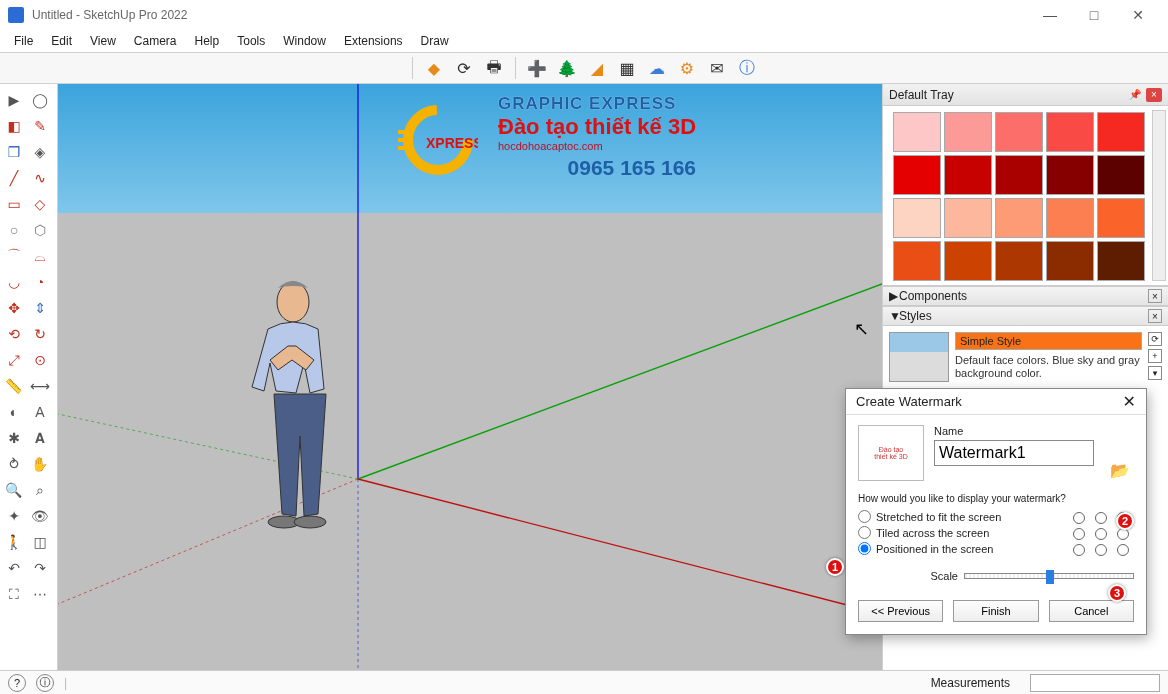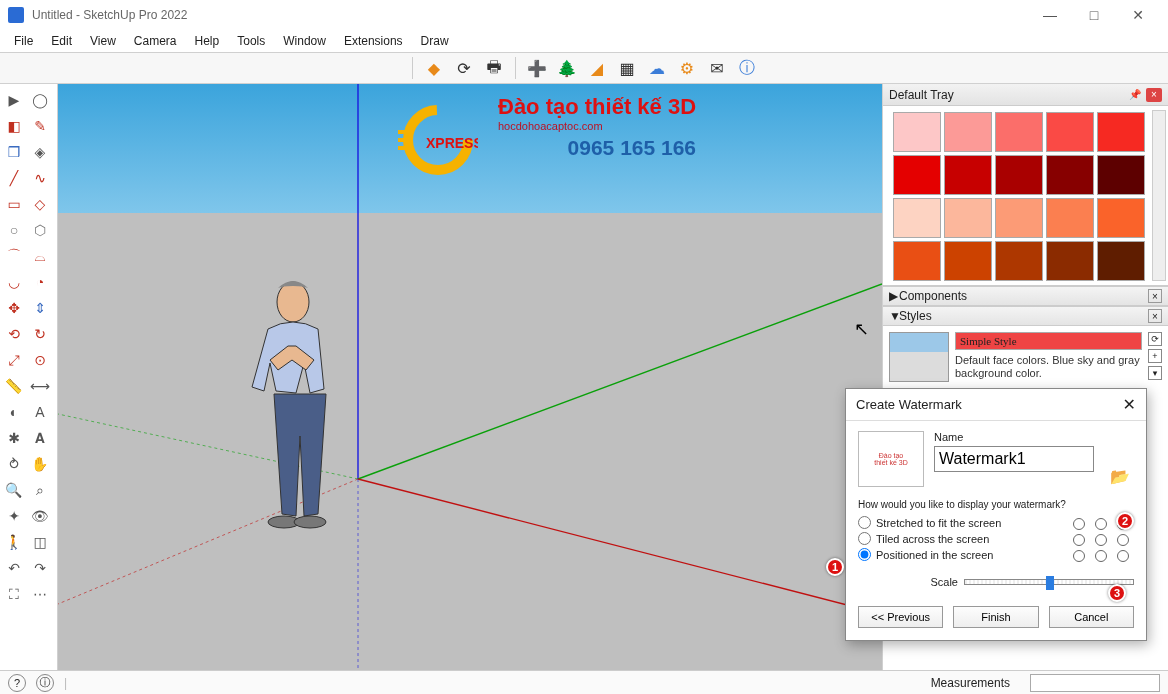--- a/index.html
+++ b/index.html
@@ -50,28 +50,28 @@
 .tray-header .close{width:16px;height:14px;background:#d44;color:#fff;display:flex;align-items:center;justify-content:center;font-size:10px;border-radius:2px;}
 .swatches { padding:6px 4px 4px 10px; display:grid; grid-template-columns:repeat(5,48px); grid-auto-rows:40px; gap:3px; background:#fff; border-bottom:1px solid #ccc; position:relative; }
 .swatches .sw{border:1px solid #aaa;}
 .swatches .scroll{position:absolute;right:2px;top:4px;bottom:4px;width:14px;background:#eee;border:1px solid #ccc;}
 .panel-head { height:20px; background:linear-gradient(#f4f4f4,#e4e4e4); border-top:1px solid #ccc; border-bottom:1px solid #ccc; display:flex; align-items:center; padding:0 6px; font-size:12px; }
 .panel-head .arrow{width:10px;display:inline-block;}
 .panel-head .x{margin-left:auto;width:14px;height:14px;border:1px solid #999;display:flex;align-items:center;justify-content:center;font-size:10px;}
 .styles-body{display:flex;padding:6px;gap:6px;align-items:flex-start;background:#fff;}
 .style-thumb{width:60px;height:50px;background:linear-gradient(#9cc8e8 40%,#dcdcdc 40%);border:1px solid #999;}
 .style-info{flex:1;}
-.style-name-box{border:1px solid #aaa;padding:2px 4px;margin-bottom:4px;font-size:11px;background:#ef4444;font-family:Liberation Serif, serif;}
+.style-name-box{border:1px solid #aaa;padding:2px 4px;margin-bottom:4px;font-size:11px;background:#f97316;}
 .style-desc{font-size:11px;color:#333;line-height:1.2;}
 .style-icons{display:flex;flex-direction:column;gap:3px;}
 .style-icons div{width:14px;height:14px;border:1px solid #888;font-size:9px;display:flex;align-items:center;justify-content:center;}
 
 
 .dialog{position:absolute;left:845px;top:388px;width:302px;background:#fff;border:1px solid #888;box-shadow:2px 4px 12px rgba(0,0,0,.3);}
-.dlg-title{height:32px;display:flex;align-items:center;padding:0 10px;font-size:13px;background:#fff;border-bottom:1px solid #ddd;}
+.dlg-title{height:26px;display:flex;align-items:center;padding:0 10px;font-size:13px;background:#fff;border-bottom:1px solid #ddd;}
 .dlg-title .x{margin-left:auto;font-size:16px;cursor:default;}
 .dlg-body{padding:10px 12px 12px;}
 .dlg-top{display:flex;gap:10px;align-items:flex-start;margin-bottom:12px;}
 .dlg-thumb{width:66px;height:56px;border:1px solid #bbb;background:#fff;display:flex;align-items:center;justify-content:center;font-size:7px;color:#c33;text-align:center;line-height:1;}
 .dlg-top .name-col{flex:1;}
 .dlg-top label{font-size:11px;display:block;margin-bottom:3px;}
 .dlg-top input{width:100%;border:1px solid #888;padding:3px 4px;font-size:16px;}
 .dlg-top .browse{width:24px;height:20px;margin-left:6px;align-self:flex-end;color:#888;font-size:16px;}
 .dlg-q{font-size:10px;margin-bottom:6px;}
 .dlg-opts{display:flex;gap:18px;align-items:center;}
@@ -243,20 +243,21 @@
     </svg>
   </div>
   <div class="vp-watermark" style="left:440px;top:10px;right:auto;">
     <svg class="wlogo" viewBox="0 0 80 80">
       <circle cx="40" cy="40" r="30" fill="none" stroke="#f6b200" stroke-width="10" stroke-dasharray="140 60"></circle>
       <text x="28" y="48" font-size="14" fill="#d11" font-weight="bold">XPRESS</text>
       <rect x="0" y="30" width="14" height="4" fill="#f6b200"></rect>
         <rect x="0" y="38" width="14" height="4" fill="#f6b200"></rect>
         <rect x="0" y="46" width="14" height="4" fill="#f6b200"></rect>
     </svg>
+    <div class="ge">GRAPHIC EXPRESS</div>
     <div class="vn">Đào tạo thiết kế 3D</div>
     <div class="url">hocdohoacaptoc.com</div>
     <div class="phone">0965 165 166</div>
   </div>
   <div class="cursor" style="left:796px;top:234px;">↖</div>
 </div>
 
 <div class="tray">
   <div class="tray-header">
     <span>Default Tray</span>

